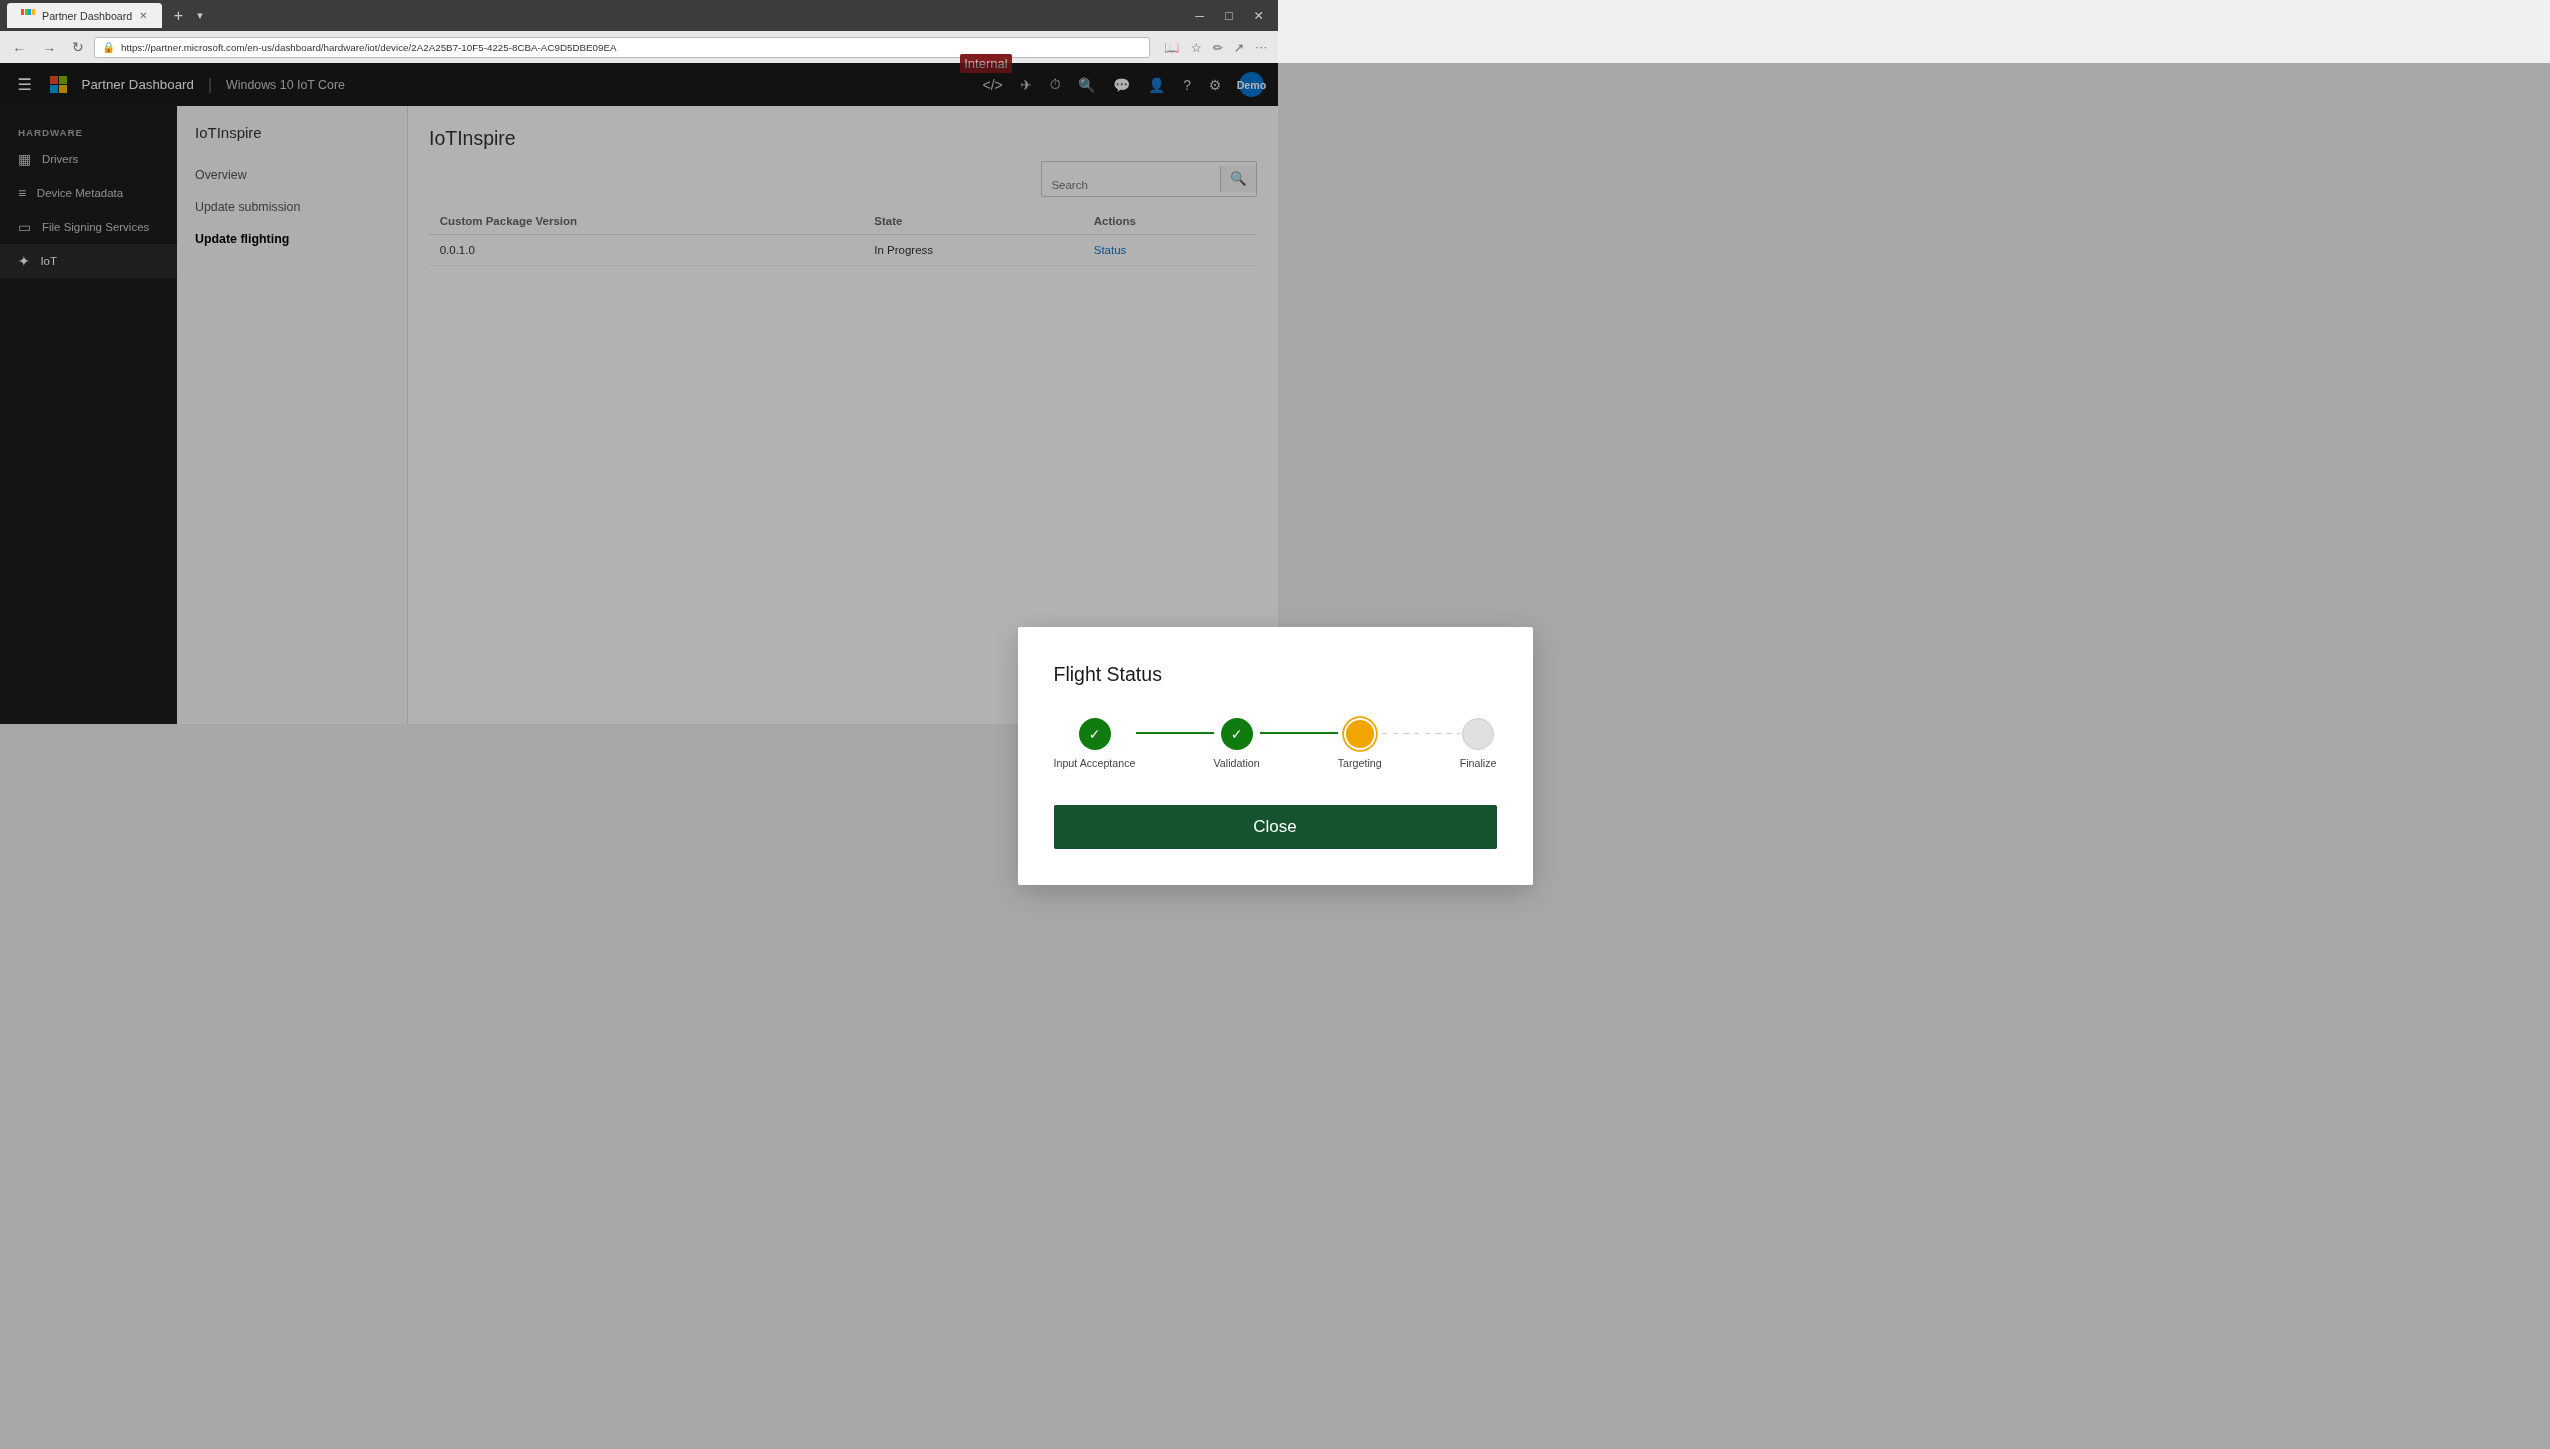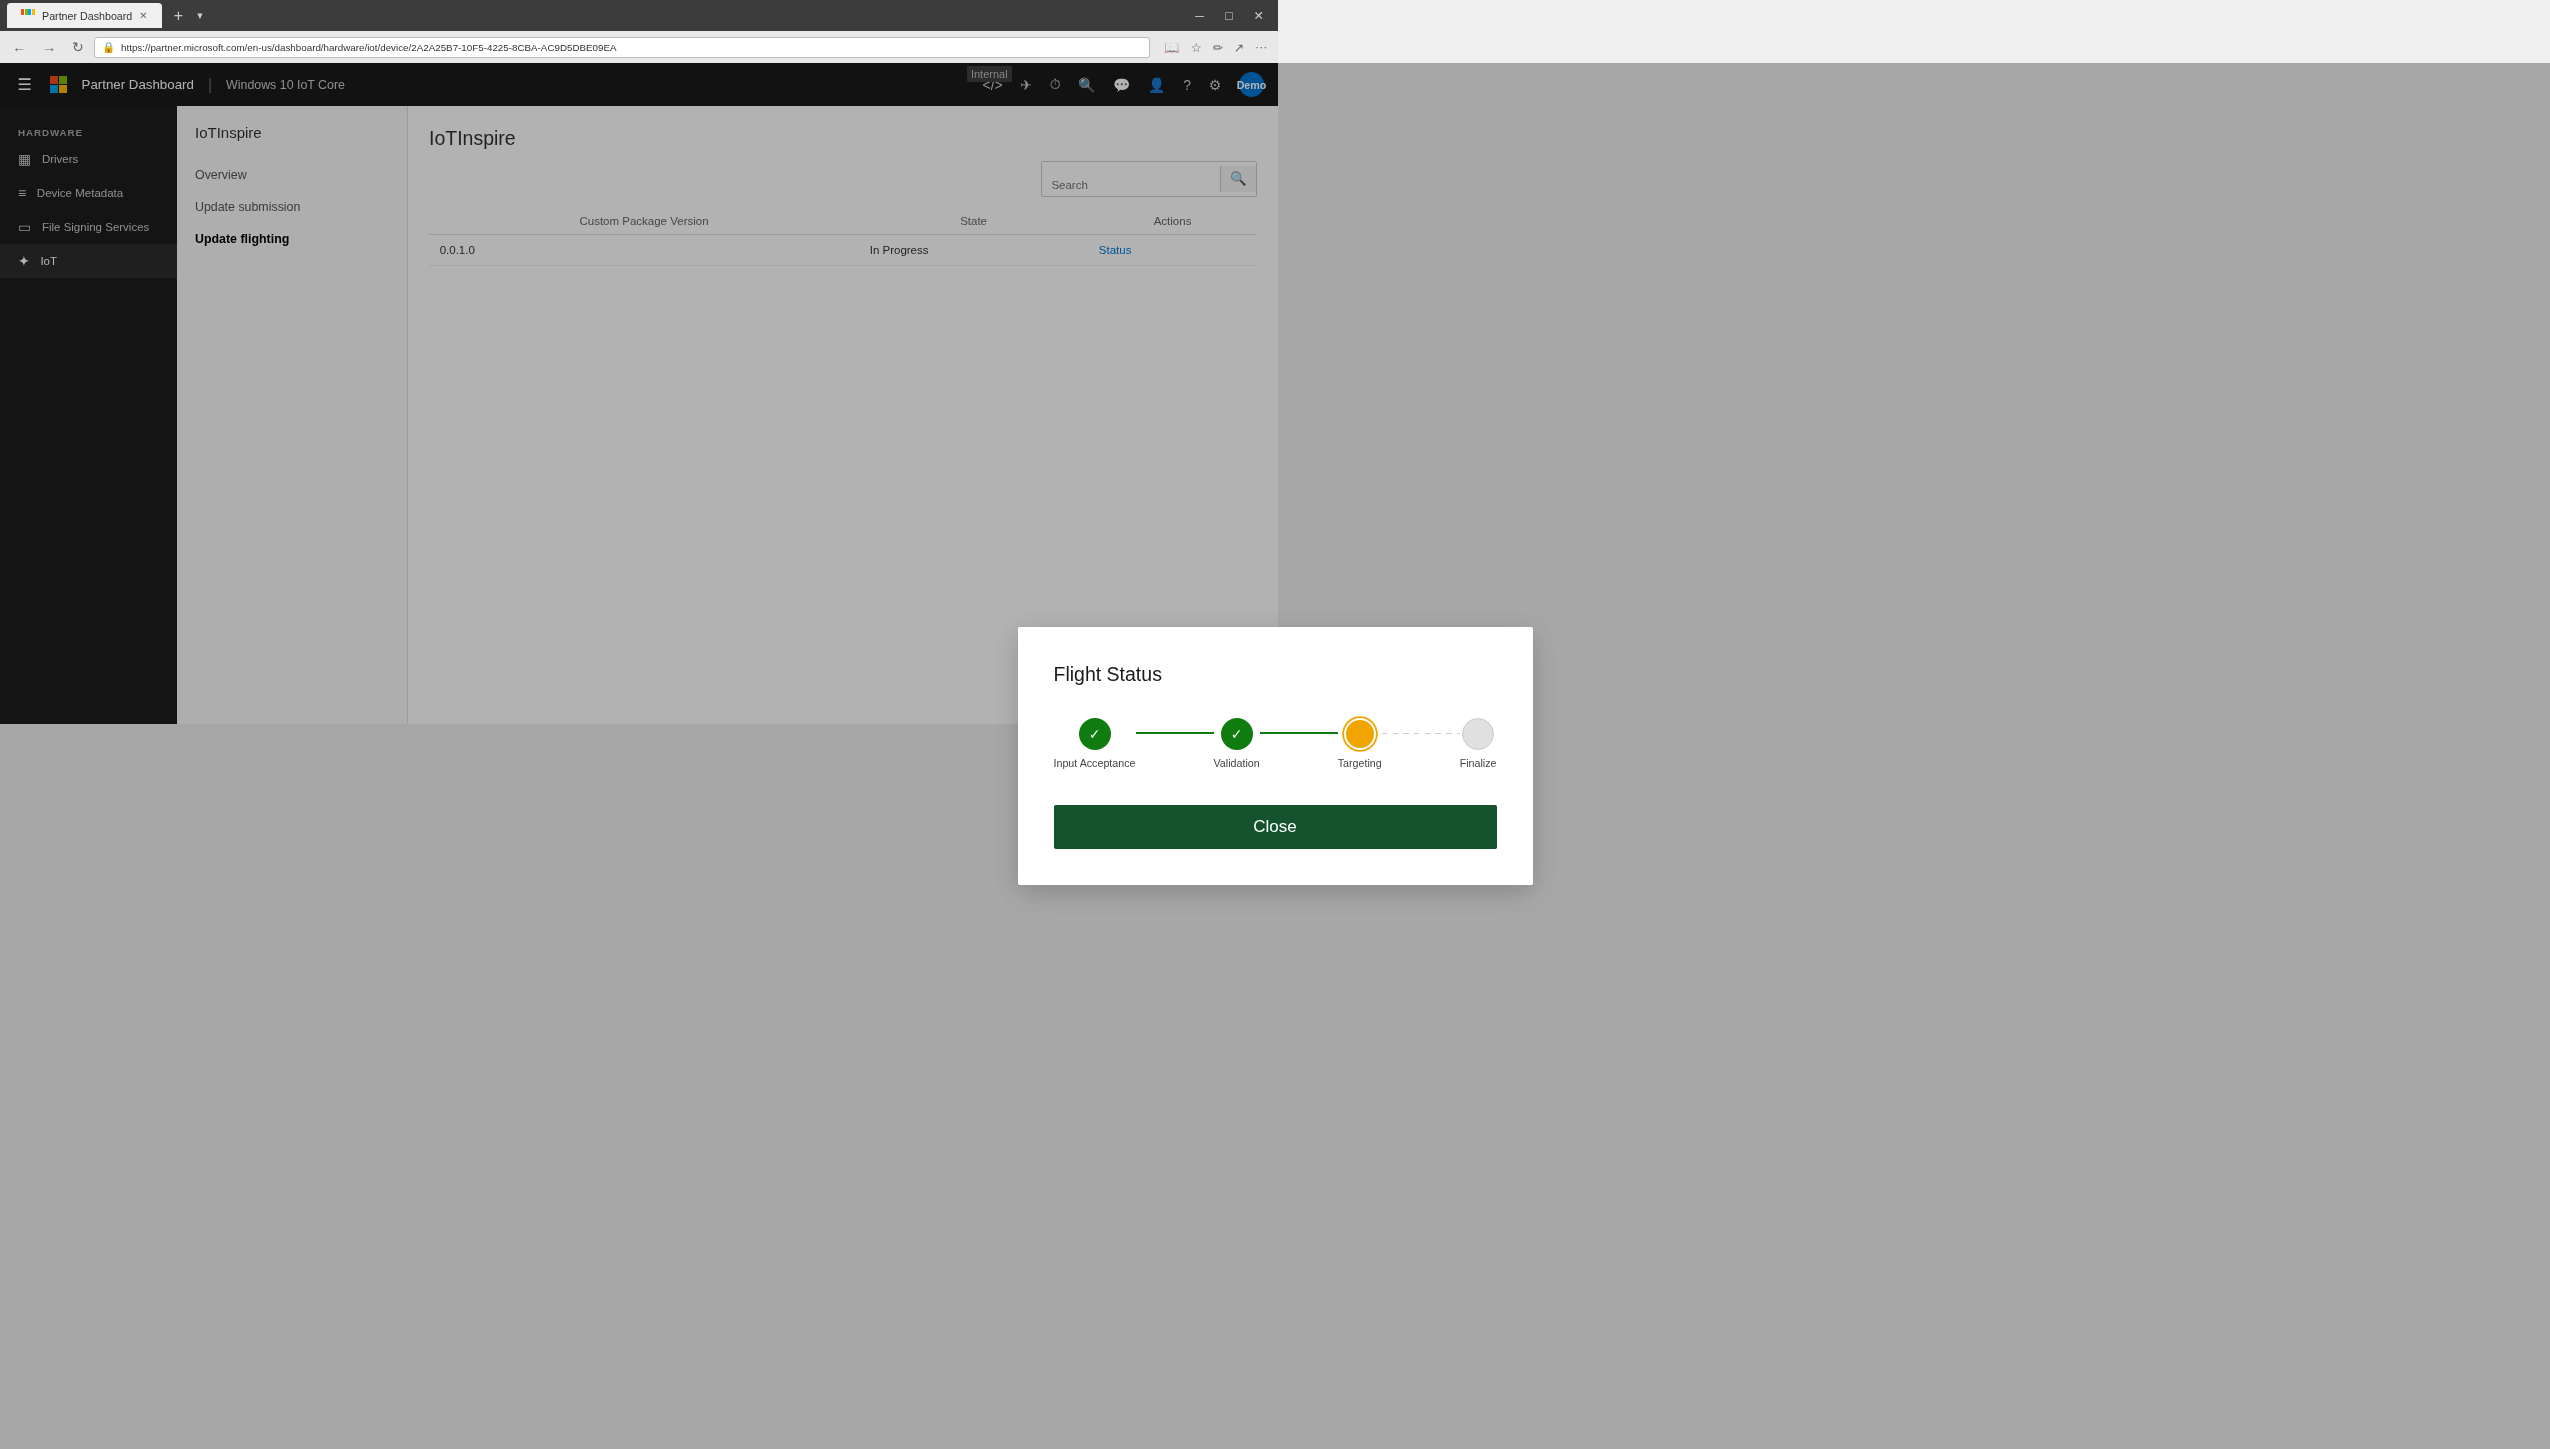--- a/index.html
+++ b/index.html
@@ -61,21 +61,21 @@
     .device-title { font-size: 19.5px; font-weight: 400; color: #333; margin-bottom: 10.7px; }
     .device-meta { color: #888; font-size: 11.5px; line-height: 1.6; margin-bottom: 18px; }
 
     
     .table-toolbar { display: flex; align-items: center; justify-content: flex-end; margin-bottom: 10.7px; }
     .search-box { display: flex; align-items: center; border: 0.9px solid #ccc; border-radius: 1.8px; overflow: hidden; }
     .search-input { border: none; outline: none; padding: 5.3px 9px; font-size: 11.5px; width: 178px; margin-top: 12px; }
     .search-btn { background: #f5f5f5; border: none; border-left: 0.9px solid #ccc; padding: 5.3px 9px; cursor: pointer; color: #666; }
 
     .data-table { width: 100%; border-collapse: collapse; font-size: 11.5px; }
-    .data-table th { padding: 7px 10.7px; text-align: center; font-weight: 400; color: #666; border-bottom: 0.9px solid #e0e0e0; }
+    .data-table th { padding: 7px 10.7px; text-align: left; font-weight: 700; color: #666; border-bottom: 0.9px solid #e0e0e0; }
     .data-table td { padding: 9px 10.7px; border-bottom: 0.9px solid #f0f0f0; color: #333; }
     .status-link { color: #0078d4; text-decoration: none; cursor: pointer; }
 
     
     .modal-overlay { position: fixed; top: 63px; left: 0; right: 0; bottom: 0; background: rgba(0,0,0,0.3); display: flex; align-items: center; justify-content: center; z-index: 1000; }
     .modal { background: #fff; border-radius: 1.8px; padding: 36px; min-width: 515px; box-shadow: 0 7px 28px rgba(0,0,0,0.2); }
     .modal-title { font-size: 19.5px; font-weight: 400; color: #1a1a1a; margin-bottom: 32px; }
 
     
     .steps-container { display: flex; align-items: flex-start; margin-bottom: 36px; position: relative; }
@@ -154,21 +154,21 @@
       <button class="nav-icon-btn" title="Flights">✈</button>
       <button class="nav-icon-btn" title="History">⏱</button>
       <button class="nav-icon-btn" title="Search">🔍</button>
       <button class="nav-icon-btn" title="Notifications">💬</button>
       <button class="nav-icon-btn" title="People">👤</button>
       <button class="nav-icon-btn" title="Help">?</button>
       <button class="nav-icon-btn" title="Settings">⚙</button>
       <div style="width:3.6px;"></div>
       <div class="user-avatar">Demo</div>
     </div>
-    <div style="position:absolute; top:-9px; right:266px; background:#404040; color:#bbb; font-size:11px; padding:1.8px 4.4px; border-radius:1.8px;margin-top:12px;">Internal</div>
+    <div style="position:absolute; top:-9px; right:266px; background:#7f1d1d; color:#bbb; font-size:13px; padding:1.8px 4.4px; border-radius:1.8px;">Internal</div>
   </div>
 
   <div class="main-layout">
 
     <div class="left-sidebar">
       <div class="sidebar-section-label">HARDWARE</div>
       <div class="sidebar-item">
         <span class="sidebar-icon">▦</span>
         <span>Drivers</span>
       </div>

